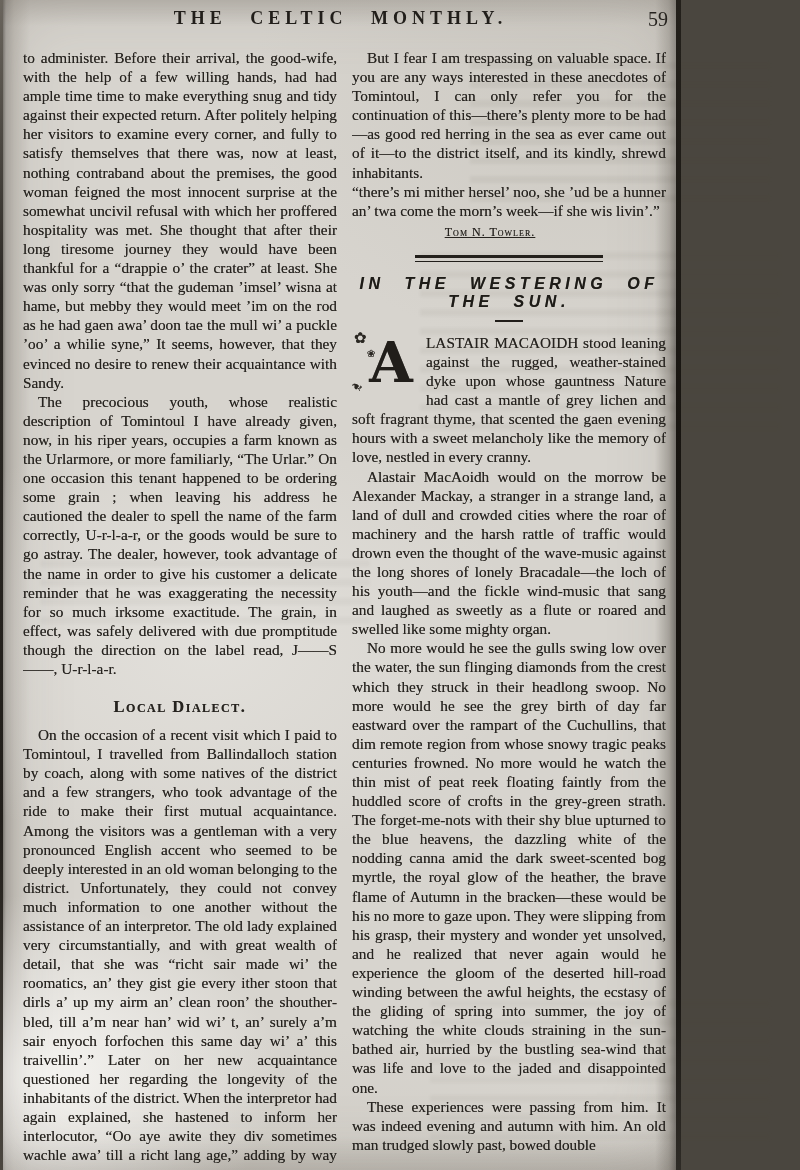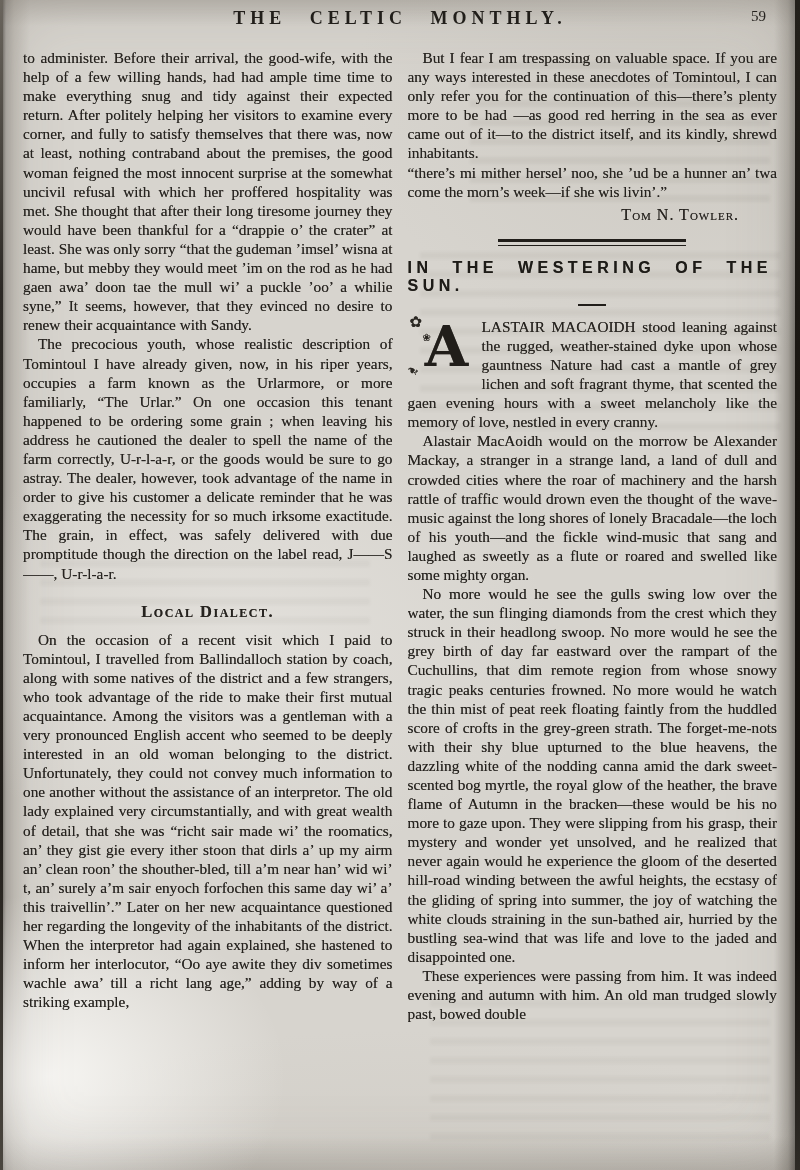--- a/index.html
+++ b/index.html
@@ -5,21 +5,21 @@
   html, body {
     margin: 0;
     padding: 0;
     width: 800px;
     height: 1170px;
     overflow: hidden;
     background: #4a463f;
   }
   .page {
     position: relative;
-    width: 800px;
+    width: 681px;
     height: 1170px;
     box-sizing: border-box;
     font-family: "Liberation Serif", serif;
     color: #26231f;
     background-color: #d7d4ce;
     background-image:
       radial-gradient(ellipse 340px 260px at 6% 92%, rgba(248,247,244,0.95), rgba(248,247,244,0) 70%),
       radial-gradient(ellipse 420px 300px at 30% 55%, rgba(235,233,229,0.55), rgba(235,233,229,0) 75%),
       radial-gradient(ellipse 500px 380px at 88% 8%, rgba(196,192,184,0.5), rgba(196,192,184,0) 70%),
       radial-gradient(ellipse 600px 200px at 50% 100%, rgba(200,196,188,0.35), rgba(200,196,188,0) 70%),
@@ -46,29 +46,29 @@
     left: 0; right: 0;
     text-align: center;
     font-size: 18px;
     font-weight: bold;
     letter-spacing: 5px;
     word-spacing: 14px;
     color: #211e1a;
   }
   .page-number {
     position: absolute;
-    right: 34px;
+    right: 13px;
     top: 8px;
-    font-size: 15px;
+    font-size: 20px;
     color: #26231f;
   }
   .columns {
     display: flex;
     box-sizing: border-box;
-    padding: 6px 23px 0 23px;
+    padding: 6px 15px 0 23px;
     gap: 15px;
     height: 1126px;
     overflow: hidden;
   }
   .col {
     flex: 1 1 0;
     overflow: hidden;
   }
   .body-par {
     margin: 0;
@@ -81,42 +81,45 @@
   .section-heading {
     margin: 19px 0 8px 0;
     text-align: center;
     font-variant: small-caps;
     font-size: 16.5px;
     letter-spacing: 1.5px;
     text-shadow: 0 0 0.5px rgba(38,35,31,0.65);
   }
   .signature {
     margin: 5px 38px 0 0;
-    text-align: right;
+    text-align: center;
     font-variant: small-caps;
-    font-size: 16px;
+    font-size: 12px;
     letter-spacing: 1px;
     text-shadow: 0 0 0.5px rgba(38,35,31,0.65);
+    text-decoration: underline;
   }
   .article-divider {
     width: 188px;
     height: 3px;
     margin: 15px auto 13px auto;
     border-top: 3px solid #211e1a;
     border-bottom: 1px solid #211e1a;
   }
   .article-title {
     margin: 0;
+    text-align: center;
     font-family: "Liberation Sans", sans-serif;
     font-size: 16px;
     font-weight: bold;
     letter-spacing: 4.5px;
     word-spacing: 11px;
     color: #1d1b17;
     text-shadow: 0 0 0.5px rgba(29,27,23,0.6);
+    font-style: italic;
   }
   .title-rule {
     width: 28px;
     height: 2px;
     background: #211e1a;
     margin: 9px auto 11px auto;
   }
   .dropcap-box {
     position: relative;
     float: left;

